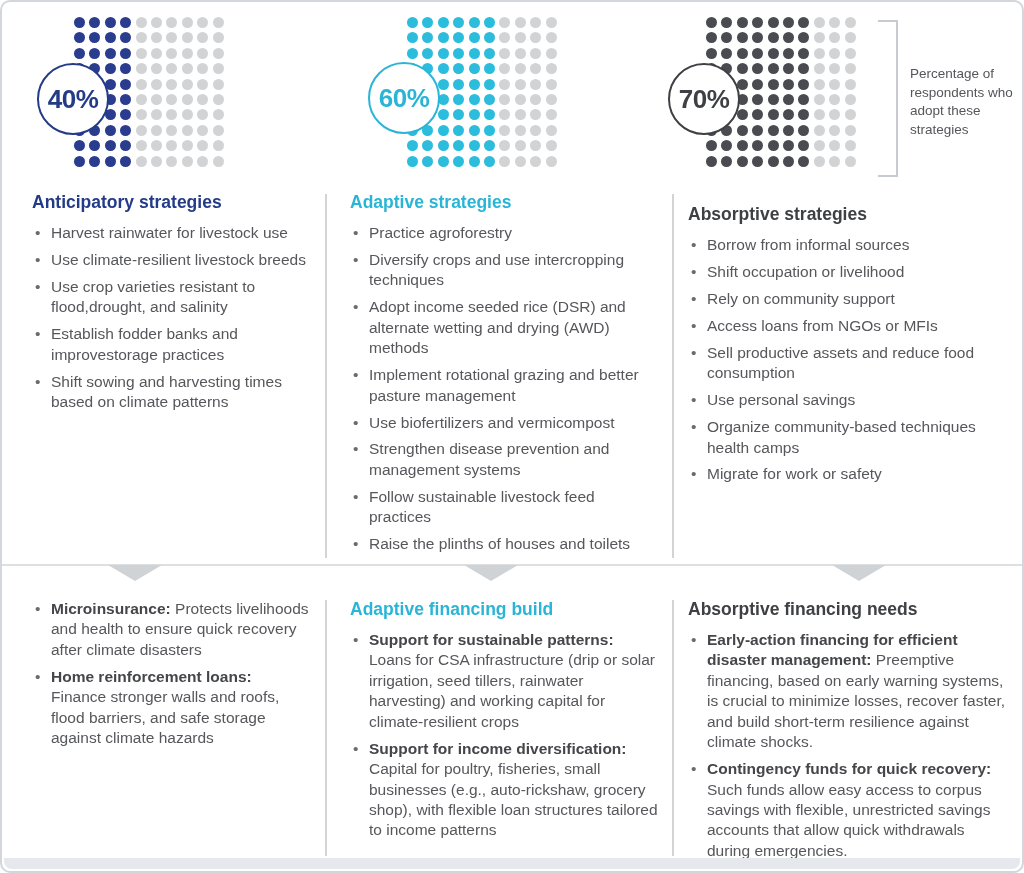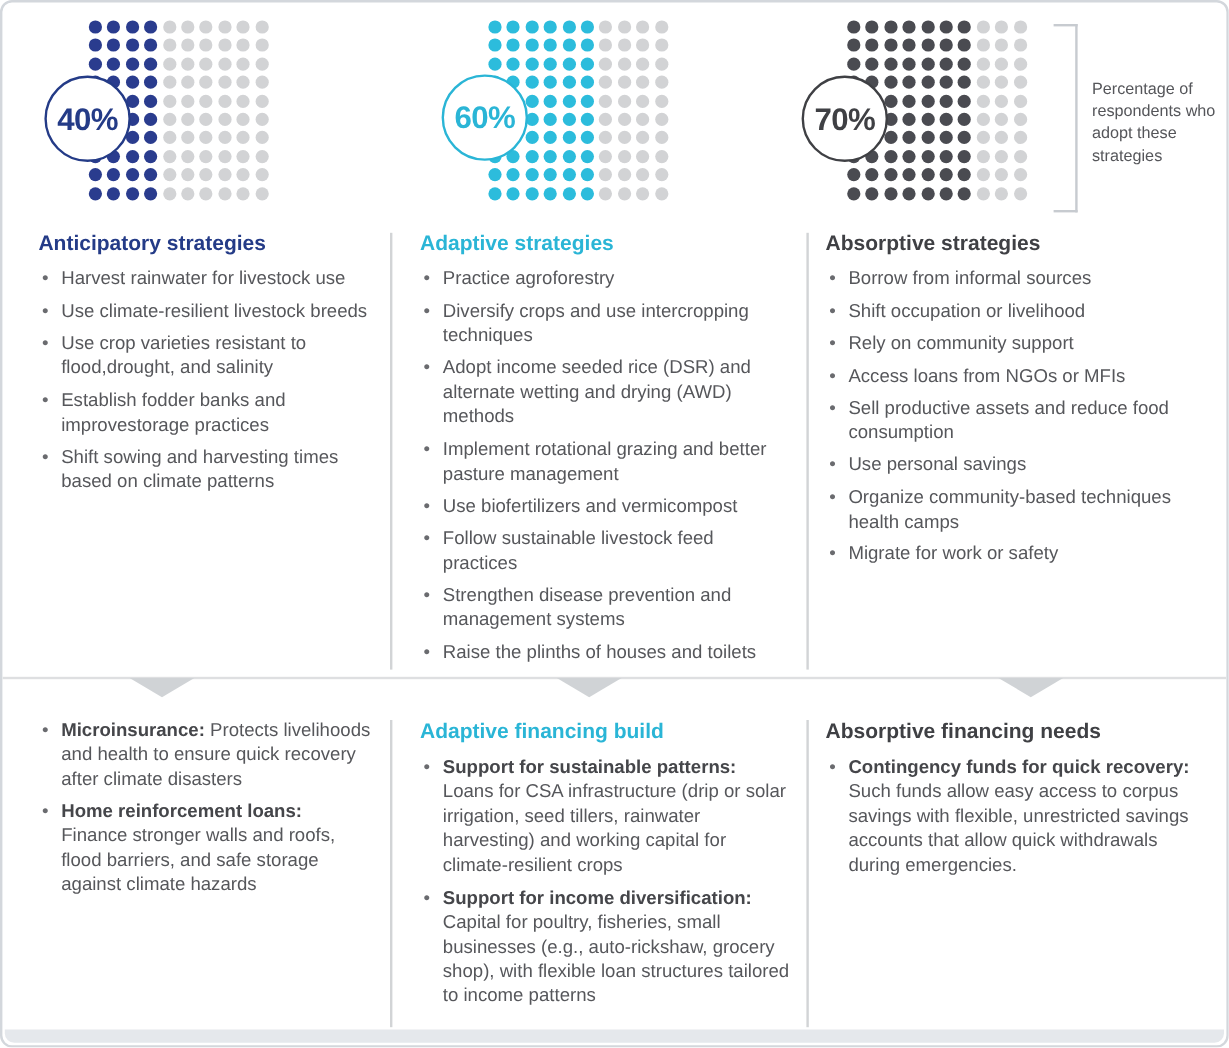--- a/index.html
+++ b/index.html
@@ -379,26 +379,26 @@
       </ul>
   </div>
   <div class="col" style="left:348px;top:190px;width:305px">
     <h2 class="col-title" style="--accent: #2ab5d6; --dot: #2cbcdc;">Adaptive strategies</h2>
     <ul class="blist" style="--accent: #2ab5d6; --dot: #2cbcdc;">
         <li>Practice agroforestry</li>
         <li>Diversify crops and use intercropping techniques</li>
         <li>Adopt income seeded rice (DSR) and alternate wetting and drying (AWD) methods</li>
         <li>Implement rotational grazing and better pasture management</li>
         <li>Use biofertilizers and vermicompost</li>
+        <li>Strengthen disease prevention and management systems</li>
         <li>Follow sustainable livestock feed practices</li>
-        <li>Strengthen disease prevention and management systems</li>
         <li>Raise the plinths of houses and toilets</li>
       </ul>
   </div>
-  <div class="col" style="left:686px;top:190px;width:320px">
+  <div class="col" style="left:686px;top:202px;width:320px">
     <h2 class="col-title" style="--accent: #3f4044; --dot: #4a4b51;">Absorptive strategies</h2>
     <ul class="blist" style="--accent: #3f4044; --dot: #4a4b51;">
         <li>Borrow from informal sources</li>
         <li>Shift occupation or livelihood</li>
         <li>Rely on community support</li>
         <li>Access loans from NGOs or MFIs</li>
         <li>Sell productive assets and reduce food consumption</li>
         <li>Use personal savings</li>
         <li>Organize community-based techniques health camps</li>
         <li>Migrate for work or safety</li>
@@ -422,20 +422,21 @@
   <div class="col" style="left:348px;top:597px;width:308px">
     <h2 class="col-title" style="--accent: #2ab5d6; --dot: #2cbcdc;">Adaptive financing build</h2>
     <ul class="blist" style="--accent: #2ab5d6; --dot: #2cbcdc;">
         <li><b>Support for sustainable patterns:</b> Loans for CSA infrastructure (drip or solar irrigation, seed tillers, rainwater harvesting) and working capital for climate-resilient crops</li>
         <li><b>Support for income diversification:</b> Capital for poultry, fisheries, small businesses (e.g., auto-rickshaw, grocery shop), with flexible loan structures tailored to income patterns</li>
       </ul>
   </div>
   <div class="col" style="left:686px;top:597px;width:322px">
     <h2 class="col-title" style="--accent: #3f4044; --dot: #4a4b51;">Absorptive financing needs</h2>
     <ul class="blist" style="--accent: #3f4044; --dot: #4a4b51;">
+        <li><b>Early-action financing for efficient disaster management:</b> Preemptive financing, based on early warning systems, is crucial to minimize losses, recover faster, and build short-term resilience against climate shocks.</li>
         <li><b>Contingency funds for quick recovery:</b> Such funds allow easy access to corpus savings with flexible, unrestricted savings accounts that allow quick withdrawals during emergencies.</li>
       </ul>
   </div>
 
   <div class="vdiv bottom" style="left:323px"></div>
   <div class="vdiv bottom" style="left:670px"></div>
 
   <div class="footer-strip"></div>
 </div>
 

